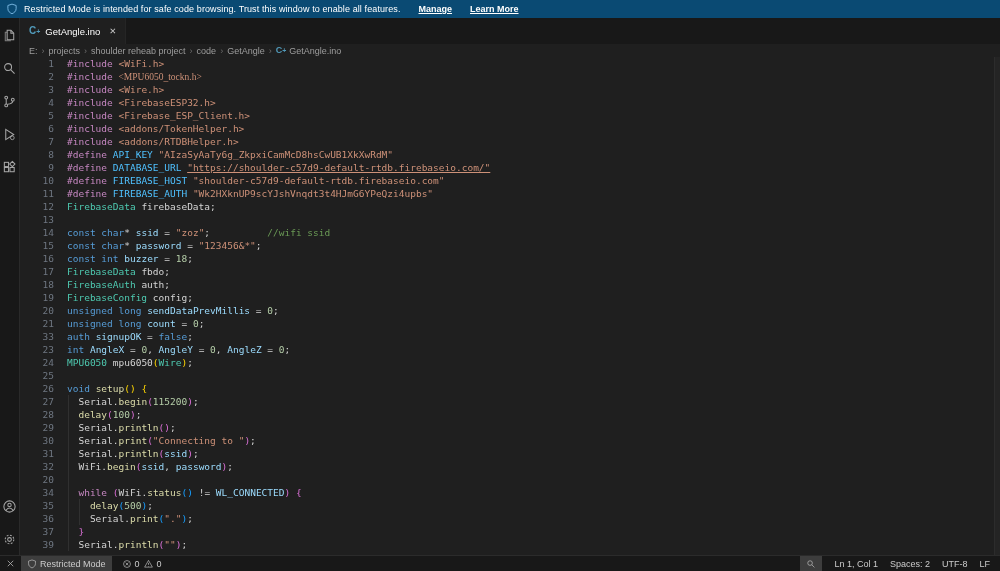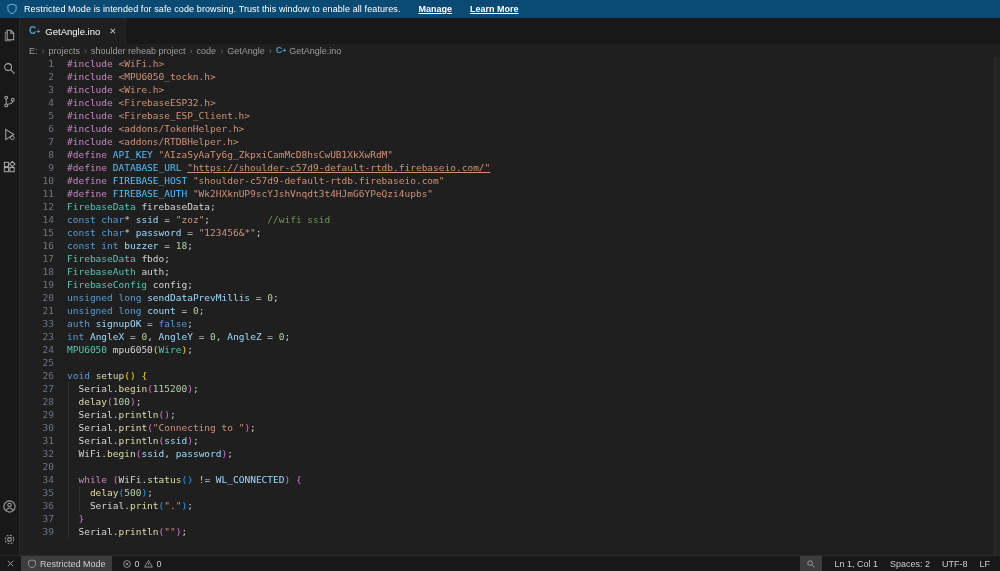--- a/index.html
+++ b/index.html
@@ -150,31 +150,32 @@
           <span class="sep">›</span>
           <span class="seg">GetAngle</span>
           <span class="sep">›</span>
           <span class="cpp-icon">C<small>+</small></span>
           <span class="seg">GetAngle.ino</span>
         </div>
 
       <div class="codearea">
         <div>
             <div class="row"><span class="ln">1</span><span class="code"><span style="color: rgb(197, 134, 192);">#include</span><span style="color: rgb(212, 212, 212);"> </span><span style="color: rgb(206, 145, 120);">&lt;WiFi.h&gt;</span></span></div>
-            <div class="row"><span class="ln">2</span><span class="code"><span style="color: rgb(197, 134, 192);">#include</span><span style="color: rgb(212, 212, 212);"> </span><span style="color: rgb(206, 145, 120);">&lt;MPU6050_tockn.h&gt;</span></span></div>
+            <div class="row"><span class="ln">2</span><span class="code"><span style="color: rgb(197, 134, 192);">#include</span><span style="color: rgb(212, 212, 212);"> </span><span style="color: rgb(206, 145, 120); font-family: Liberation Serif, serif;">&lt;MPU6050_tockn.h&gt;</span></span></div>
             <div class="row"><span class="ln">3</span><span class="code"><span style="color: rgb(197, 134, 192);">#include</span><span style="color: rgb(212, 212, 212);"> </span><span style="color: rgb(206, 145, 120);">&lt;Wire.h&gt;</span></span></div>
             <div class="row"><span class="ln">4</span><span class="code"><span style="color: rgb(197, 134, 192);">#include</span><span style="color: rgb(212, 212, 212);"> </span><span style="color: rgb(206, 145, 120);">&lt;FirebaseESP32.h&gt;</span></span></div>
             <div class="row"><span class="ln">5</span><span class="code"><span style="color: rgb(197, 134, 192);">#include</span><span style="color: rgb(212, 212, 212);"> </span><span style="color: rgb(206, 145, 120);">&lt;Firebase_ESP_Client.h&gt;</span></span></div>
             <div class="row"><span class="ln">6</span><span class="code"><span style="color: rgb(197, 134, 192);">#include</span><span style="color: rgb(212, 212, 212);"> </span><span style="color: rgb(206, 145, 120);">&lt;addons/TokenHelper.h&gt;</span></span></div>
             <div class="row"><span class="ln">7</span><span class="code"><span style="color: rgb(197, 134, 192);">#include</span><span style="color: rgb(212, 212, 212);"> </span><span style="color: rgb(206, 145, 120);">&lt;addons/RTDBHelper.h&gt;</span></span></div>
             <div class="row"><span class="ln">8</span><span class="code"><span style="color: rgb(197, 134, 192);">#define</span><span style="color: rgb(212, 212, 212);"> </span><span style="color: rgb(79, 193, 255);">API_KEY</span><span style="color: rgb(212, 212, 212);"> </span><span style="color: rgb(206, 145, 120);">"AIzaSyAaTy6g_ZkpxiCamMcD8hsCwUB1XkXwRdM"</span></span></div>
             <div class="row"><span class="ln">9</span><span class="code"><span style="color: rgb(197, 134, 192);">#define</span><span style="color: rgb(212, 212, 212);"> </span><span style="color: rgb(79, 193, 255);">DATABASE_URL</span><span style="color: rgb(212, 212, 212);"> </span><span class="u" style="color: rgb(206, 145, 120);">"https://shoulder-c57d9-default-rtdb.firebaseio.com/"</span></span></div>
             <div class="row"><span class="ln">10</span><span class="code"><span style="color: rgb(197, 134, 192);">#define</span><span style="color: rgb(212, 212, 212);"> </span><span style="color: rgb(79, 193, 255);">FIREBASE_HOST</span><span style="color: rgb(212, 212, 212);"> </span><span style="color: rgb(206, 145, 120);">"shoulder-c57d9-default-rtdb.firebaseio.com"</span></span></div>
             <div class="row"><span class="ln">11</span><span class="code"><span style="color: rgb(197, 134, 192);">#define</span><span style="color: rgb(212, 212, 212);"> </span><span style="color: rgb(79, 193, 255);">FIREBASE_AUTH</span><span style="color: rgb(212, 212, 212);"> </span><span style="color: rgb(206, 145, 120);">"Wk2HXknUP9scYJshVnqdt3t4HJmG6YPeQzi4upbs"</span></span></div>
             <div class="row"><span class="ln">12</span><span class="code"><span style="color: rgb(78, 201, 176);">FirebaseData</span><span style="color: rgb(212, 212, 212);"> </span><span style="color: rgb(212, 212, 212);">firebaseData</span><span style="color: rgb(212, 212, 212);">;</span></span></div>
+            <div class="row"><span class="ln">13</span><span class="code"></span></div>
             <div class="row"><span class="ln">14</span><span class="code"><span style="color: rgb(86, 156, 214);">const</span><span style="color: rgb(212, 212, 212);"> </span><span style="color: rgb(86, 156, 214);">char</span><span style="color: rgb(212, 212, 212);">* </span><span style="color: rgb(156, 220, 254);">ssid</span><span style="color: rgb(212, 212, 212);"> = </span><span style="color: rgb(206, 145, 120);">"zoz"</span><span style="color: rgb(212, 212, 212);">;</span><span style="color: rgb(212, 212, 212);">          </span><span style="color: rgb(106, 153, 85);">//wifi ssid</span></span></div>
             <div class="row"><span class="ln">15</span><span class="code"><span style="color: rgb(86, 156, 214);">const</span><span style="color: rgb(212, 212, 212);"> </span><span style="color: rgb(86, 156, 214);">char</span><span style="color: rgb(212, 212, 212);">* </span><span style="color: rgb(156, 220, 254);">password</span><span style="color: rgb(212, 212, 212);"> = </span><span style="color: rgb(206, 145, 120);">"123456&amp;*"</span><span style="color: rgb(212, 212, 212);">;</span></span></div>
             <div class="row"><span class="ln">16</span><span class="code"><span style="color: rgb(86, 156, 214);">const</span><span style="color: rgb(212, 212, 212);"> </span><span style="color: rgb(86, 156, 214);">int</span><span style="color: rgb(212, 212, 212);"> </span><span style="color: rgb(156, 220, 254);">buzzer</span><span style="color: rgb(212, 212, 212);"> = </span><span style="color: rgb(181, 206, 168);">18</span><span style="color: rgb(212, 212, 212);">;</span></span></div>
             <div class="row"><span class="ln">17</span><span class="code"><span style="color: rgb(78, 201, 176);">FirebaseData</span><span style="color: rgb(212, 212, 212);"> </span><span style="color: rgb(212, 212, 212);">fbdo</span><span style="color: rgb(212, 212, 212);">;</span></span></div>
             <div class="row"><span class="ln">18</span><span class="code"><span style="color: rgb(78, 201, 176);">FirebaseAuth</span><span style="color: rgb(212, 212, 212);"> </span><span style="color: rgb(212, 212, 212);">auth</span><span style="color: rgb(212, 212, 212);">;</span></span></div>
             <div class="row"><span class="ln">19</span><span class="code"><span style="color: rgb(78, 201, 176);">FirebaseConfig</span><span style="color: rgb(212, 212, 212);"> </span><span style="color: rgb(212, 212, 212);">config</span><span style="color: rgb(212, 212, 212);">;</span></span></div>
             <div class="row"><span class="ln">20</span><span class="code"><span style="color: rgb(86, 156, 214);">unsigned</span><span style="color: rgb(212, 212, 212);"> </span><span style="color: rgb(86, 156, 214);">long</span><span style="color: rgb(212, 212, 212);"> </span><span style="color: rgb(156, 220, 254);">sendDataPrevMillis</span><span style="color: rgb(212, 212, 212);"> = </span><span style="color: rgb(181, 206, 168);">0</span><span style="color: rgb(212, 212, 212);">;</span></span></div>
             <div class="row"><span class="ln">21</span><span class="code"><span style="color: rgb(86, 156, 214);">unsigned</span><span style="color: rgb(212, 212, 212);"> </span><span style="color: rgb(86, 156, 214);">long</span><span style="color: rgb(212, 212, 212);"> </span><span style="color: rgb(156, 220, 254);">count</span><span style="color: rgb(212, 212, 212);"> = </span><span style="color: rgb(181, 206, 168);">0</span><span style="color: rgb(212, 212, 212);">;</span></span></div>
             <div class="row"><span class="ln">33</span><span class="code"><span style="color: rgb(86, 156, 214);">auth</span><span style="color: rgb(212, 212, 212);"> </span><span style="color: rgb(156, 220, 254);">signupOK</span><span style="color: rgb(212, 212, 212);"> = </span><span style="color: rgb(86, 156, 214);">false</span><span style="color: rgb(212, 212, 212);">;</span></span></div>
             <div class="row"><span class="ln">23</span><span class="code"><span style="color: rgb(86, 156, 214);">int</span><span style="color: rgb(212, 212, 212);"> </span><span style="color: rgb(156, 220, 254);">AngleX</span><span style="color: rgb(212, 212, 212);"> = </span><span style="color: rgb(181, 206, 168);">0</span><span style="color: rgb(212, 212, 212);">, </span><span style="color: rgb(156, 220, 254);">AngleY</span><span style="color: rgb(212, 212, 212);"> = </span><span style="color: rgb(181, 206, 168);">0</span><span style="color: rgb(212, 212, 212);">, </span><span style="color: rgb(156, 220, 254);">AngleZ</span><span style="color: rgb(212, 212, 212);"> = </span><span style="color: rgb(181, 206, 168);">0</span><span style="color: rgb(212, 212, 212);">;</span></span></div>

